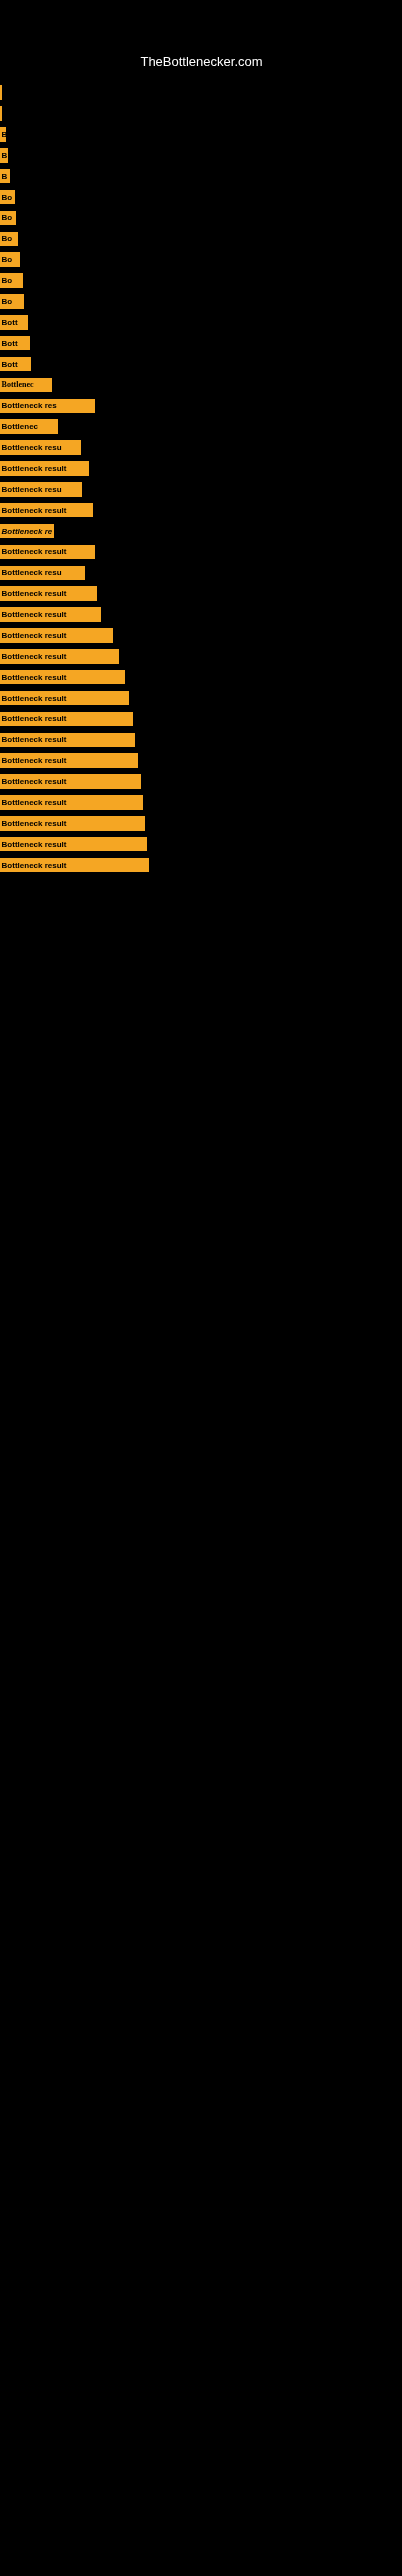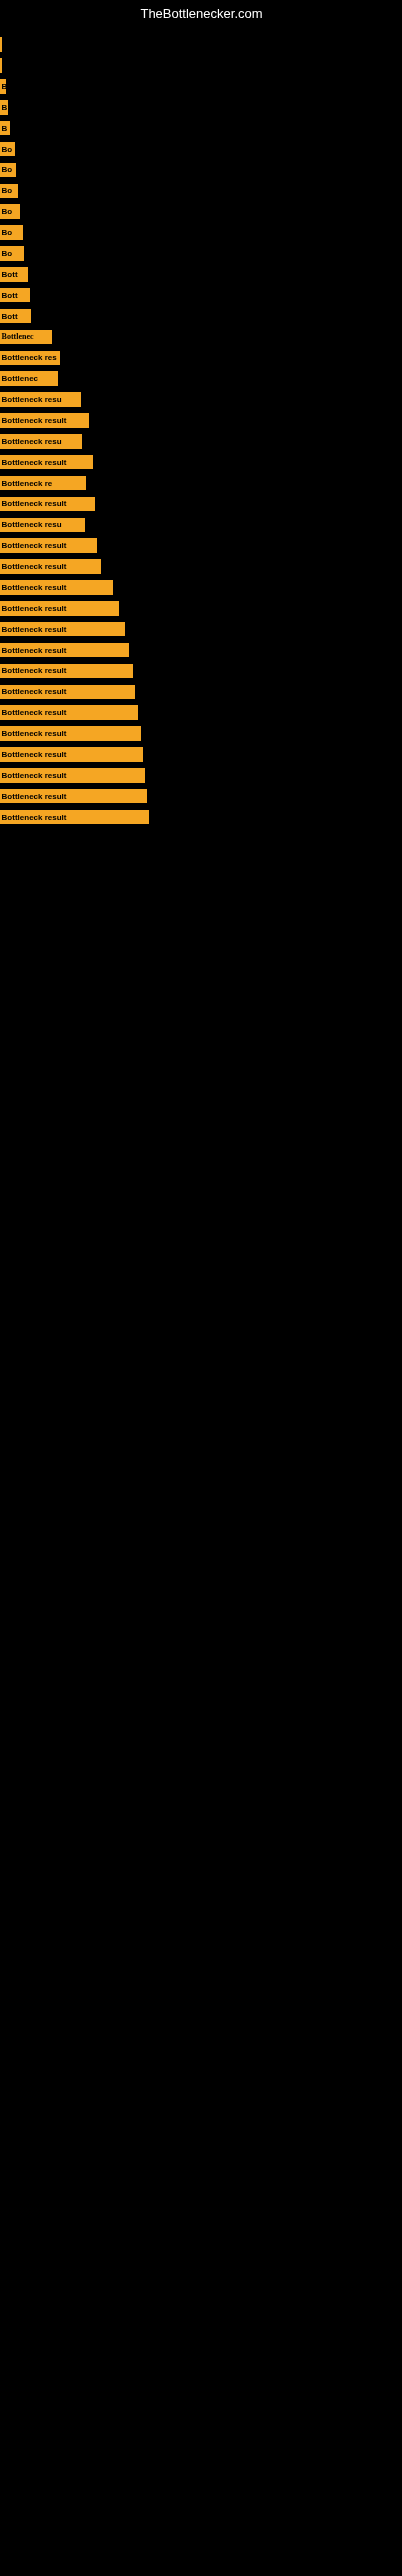--- a/index.html
+++ b/index.html
@@ -15,20 +15,21 @@
       font-family: Arial, sans-serif;
       position: relative;
     }
 
     .site-title {
       color: #ffffff;
       font-size: 13px;
       text-align: center;
       padding: 6.4px 0;
       font-weight: normal;
+      margin-top: 48px;
     }
 
     .bars-container {
       padding: 8px 0 8px 0;
       display: flex;
       flex-direction: column;
       gap: 0px;
     }
 
     .bar-row {
@@ -129,21 +130,21 @@
       <div class="bar" style="width: 31px;">
         <span class="bar-label">Bott</span>
       </div>
     </div>
     <div class="bar-row">
       <div class="bar" style="width: 52px; font-family: Liberation Serif, serif;">
         <span class="bar-label">Bottlenec</span>
       </div>
     </div>
     <div class="bar-row">
-      <div class="bar" style="width: 60px;">
+      <div class="bar" style="width: 95px;">
         <span class="bar-label">Bottleneck res</span>
       </div>
     </div>
     <div class="bar-row">
       <div class="bar" style="width: 58px;">
         <span class="bar-label">Bottlenec</span>
       </div>
     </div>
     <div class="bar-row">
       <div class="bar" style="width: 81px;">
@@ -159,21 +160,21 @@
       <div class="bar" style="width: 82px;">
         <span class="bar-label">Bottleneck resu</span>
       </div>
     </div>
     <div class="bar-row">
       <div class="bar" style="width: 93px;">
         <span class="bar-label">Bottleneck result</span>
       </div>
     </div>
     <div class="bar-row">
-      <div class="bar" style="width: 86px;">
+      <div class="bar" style="width: 54px; font-style: italic;">
         <span class="bar-label">Bottleneck re</span>
       </div>
     </div>
     <div class="bar-row">
       <div class="bar" style="width: 95px;">
         <span class="bar-label">Bottleneck result</span>
       </div>
     </div>
     <div class="bar-row">
       <div class="bar" style="width: 85px;">

